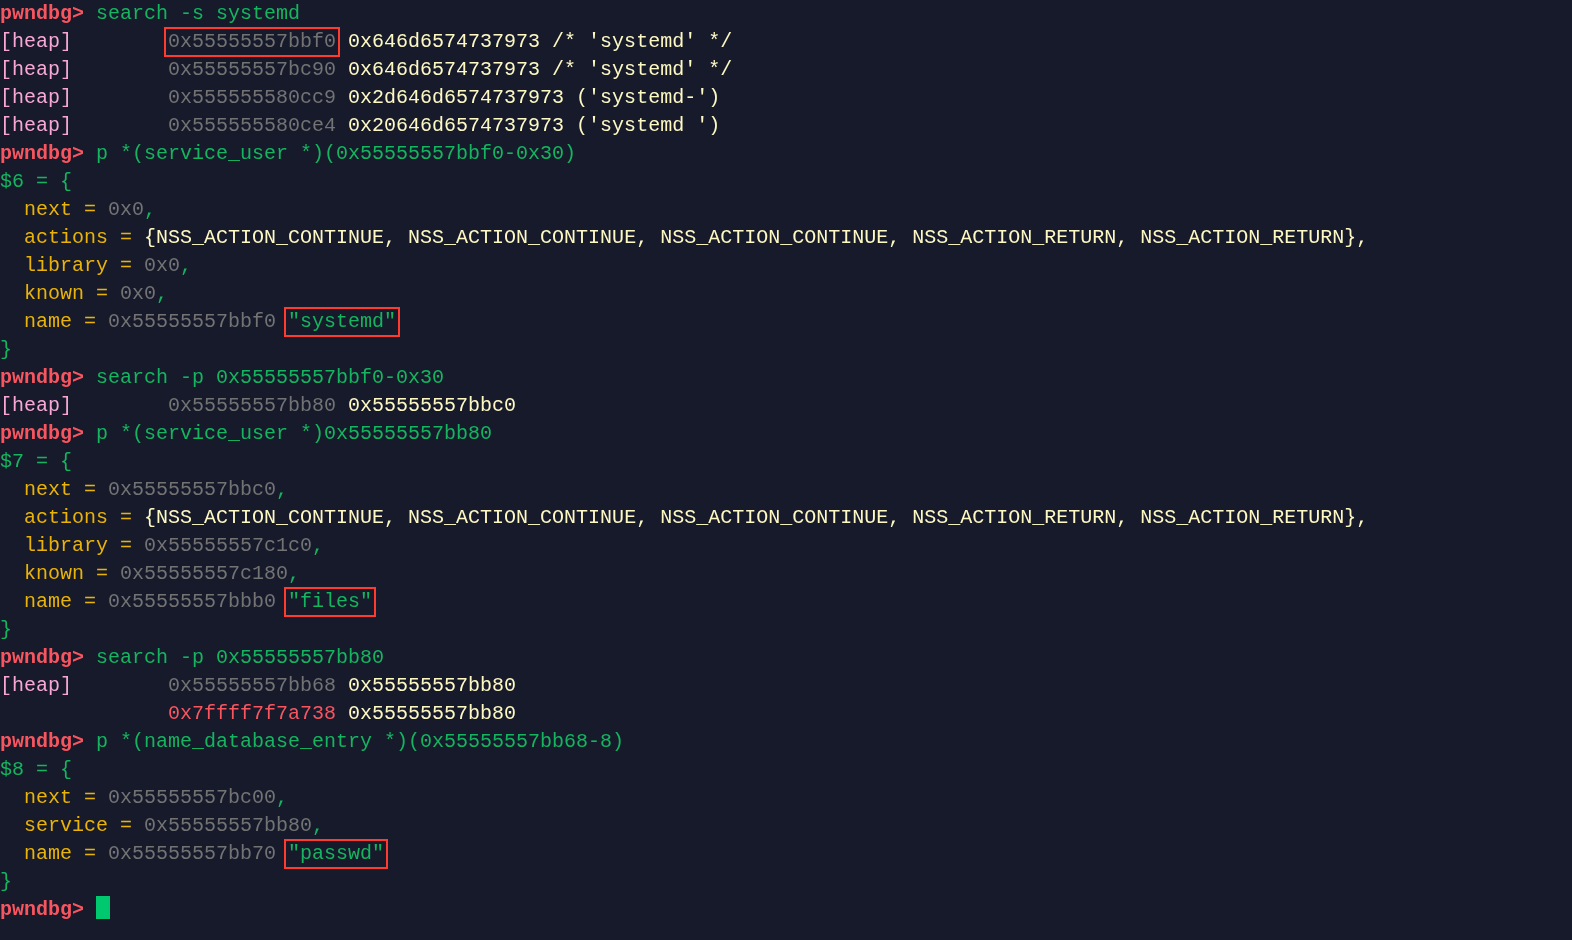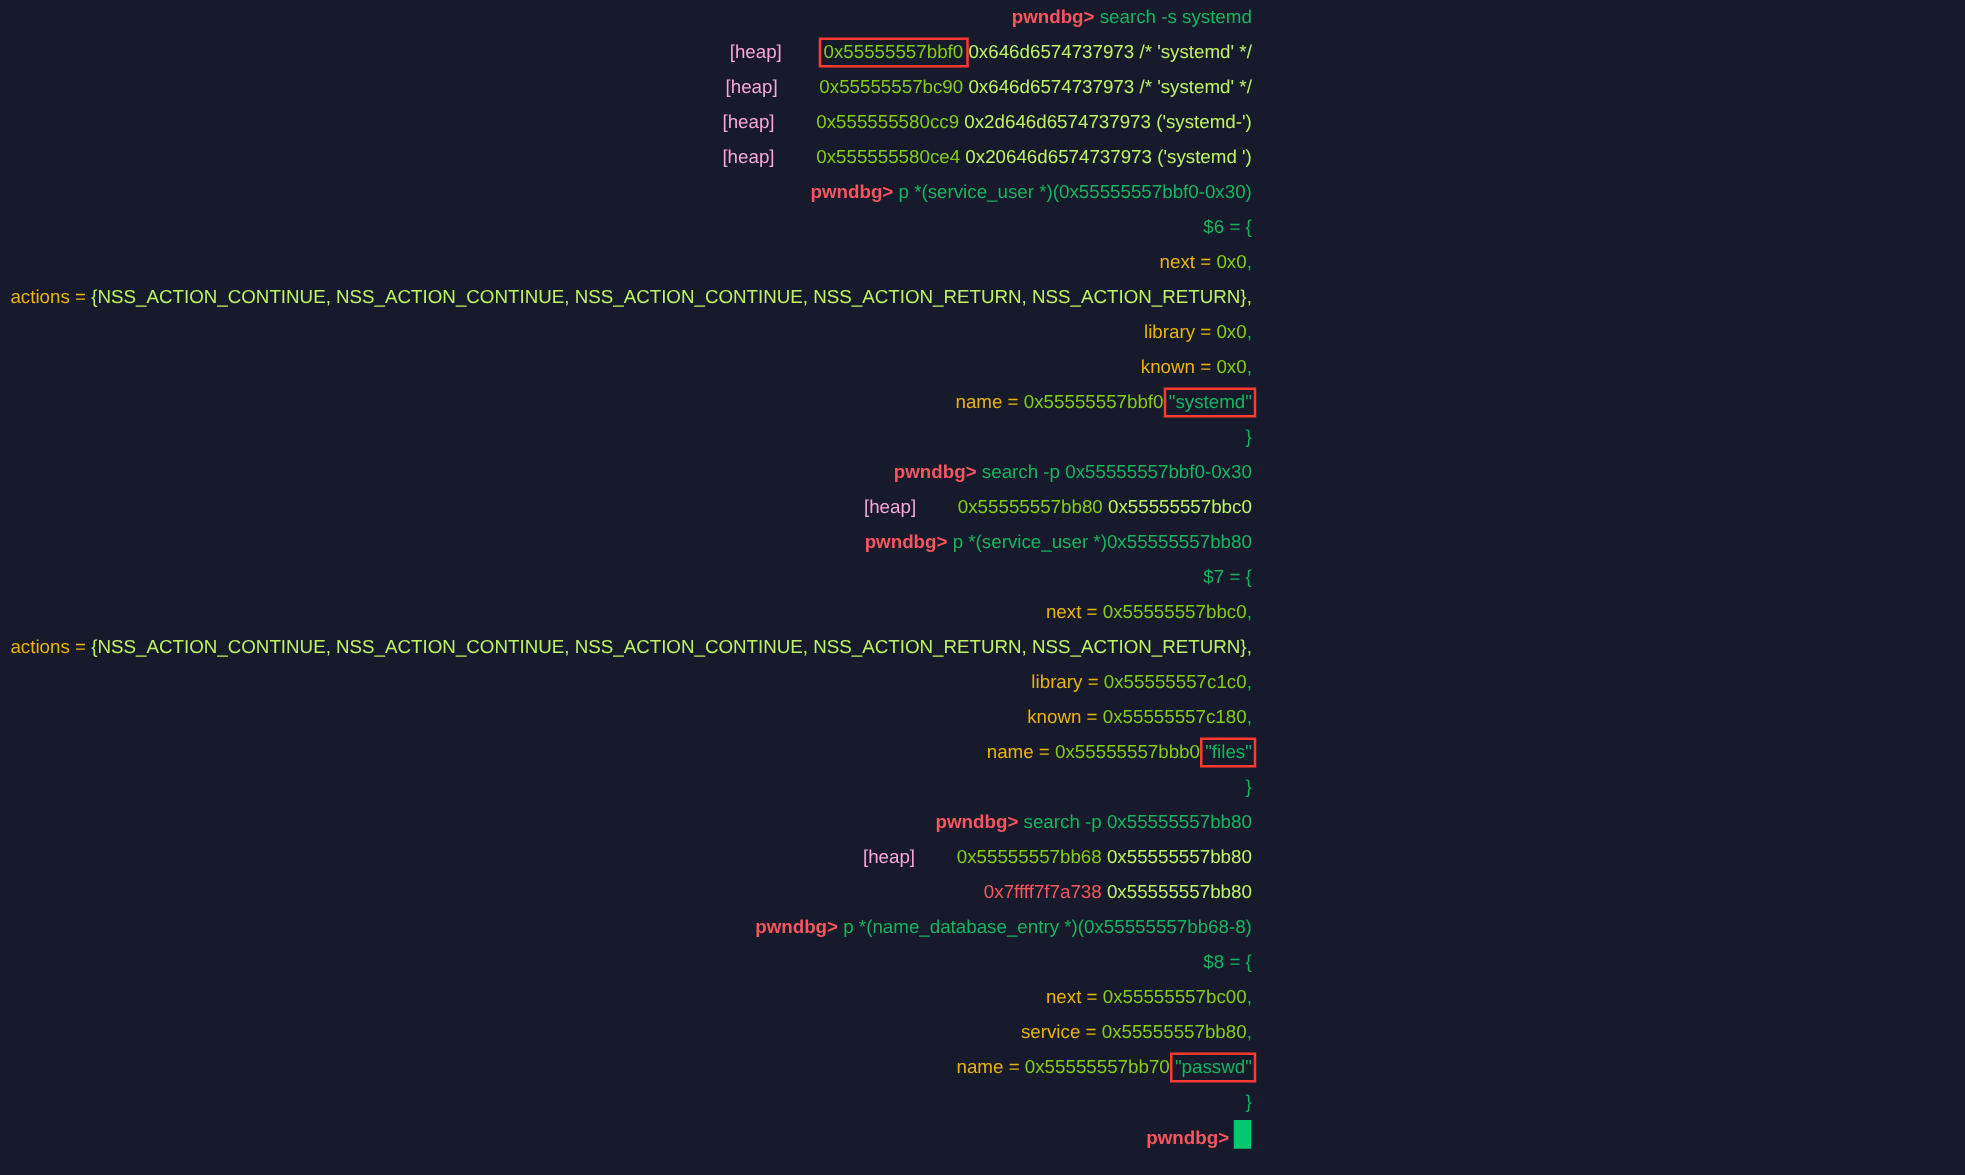--- a/index.html
+++ b/index.html
@@ -6,45 +6,44 @@
     margin: 0;
     padding: 0;
     background: #161a2b;
   }
   #screen {
     position: relative;
     width: 1572px;
     height: 940px;
     background: #161a2b;
     overflow: hidden;
-    font-family: Liberation Sans, sans-serif;
-    font-size: 15px;
+    font-family: Liberation Mono, monospace;
+    font-size: 20px;
     line-height: 28px;
     letter-spacing: 0px;
-    text-align: right;
     -webkit-font-smoothing: antialiased;
   }
   #terminal {
     position: absolute;
     left: 0;
     top: 0;
     padding: 0;
     white-space: pre;
   }
   .line {
     height: 28px;
     line-height: 28px;
     white-space: pre;
     position: relative;
   }
   .prompt      { color: #f8555f; font-weight: bold; }
   .cmd         { color: #15b55f; }
   .heaplbl     { color: #f9a8d4; }
-  .addr        { color: #84cc16; }
-  .val         { color: #bef264; }
+  .addr        { color: #737373; }
+  .val         { color: #fef9c3; }
   .stackaddr   { color: #f8555f; }
   .field       { color: #eab308; }
   .punct       { color: #15b55f; }
   .brace       { color: #15b55f; }
   .str         { color: #15b55f; }
   .box {
     outline: 2px solid #ff3b30;
     outline-offset: 0px;
     padding: 1px 2px 2px 2px;
     margin: 0 -2px;

